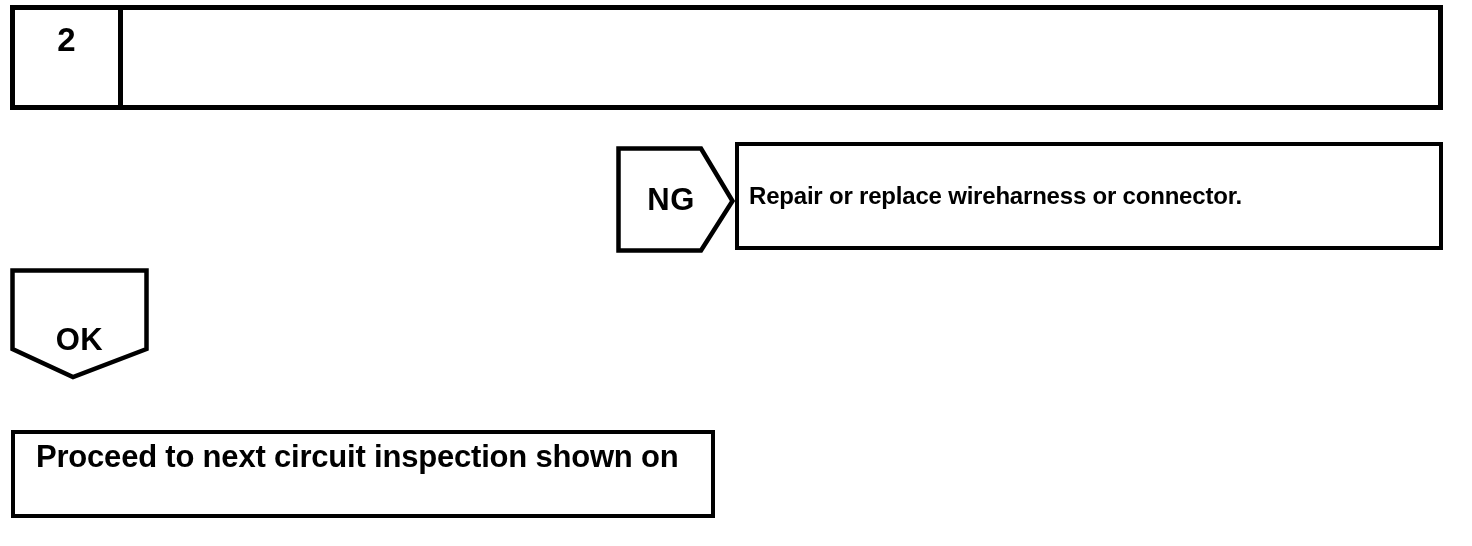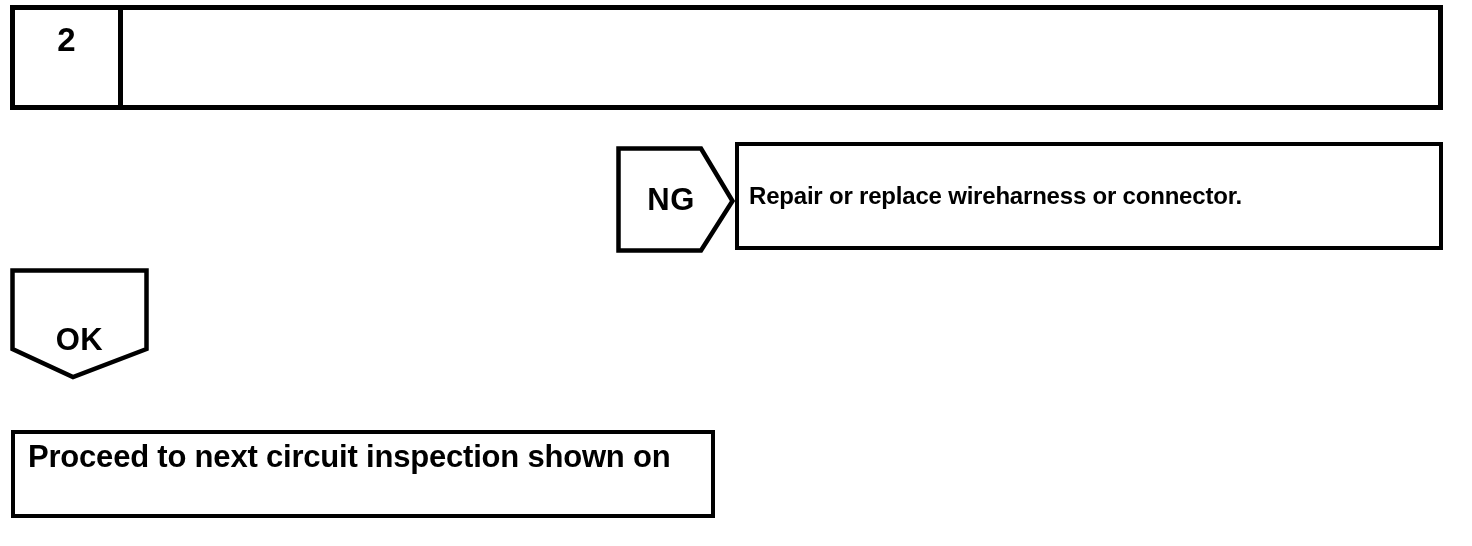--- a/index.html
+++ b/index.html
@@ -82,21 +82,21 @@
     letter-spacing: -0.2px;
     white-space: nowrap;
     background: var(--paper);
   }
   
   .ok-action-box {
     position: absolute;
     left: 11px; top: 430px;
     width: 704px; height: 88px;
     border: 4px solid var(--ink);
-    padding: 7px 0 0 13px;
+    padding: 7px 0 0 21px;
     font-size: 31px;
     line-height: 31px;
     letter-spacing: -0.2px;
     white-space: nowrap;
     background: var(--paper);
   }
 </style>
 </head>
 <body>
 

